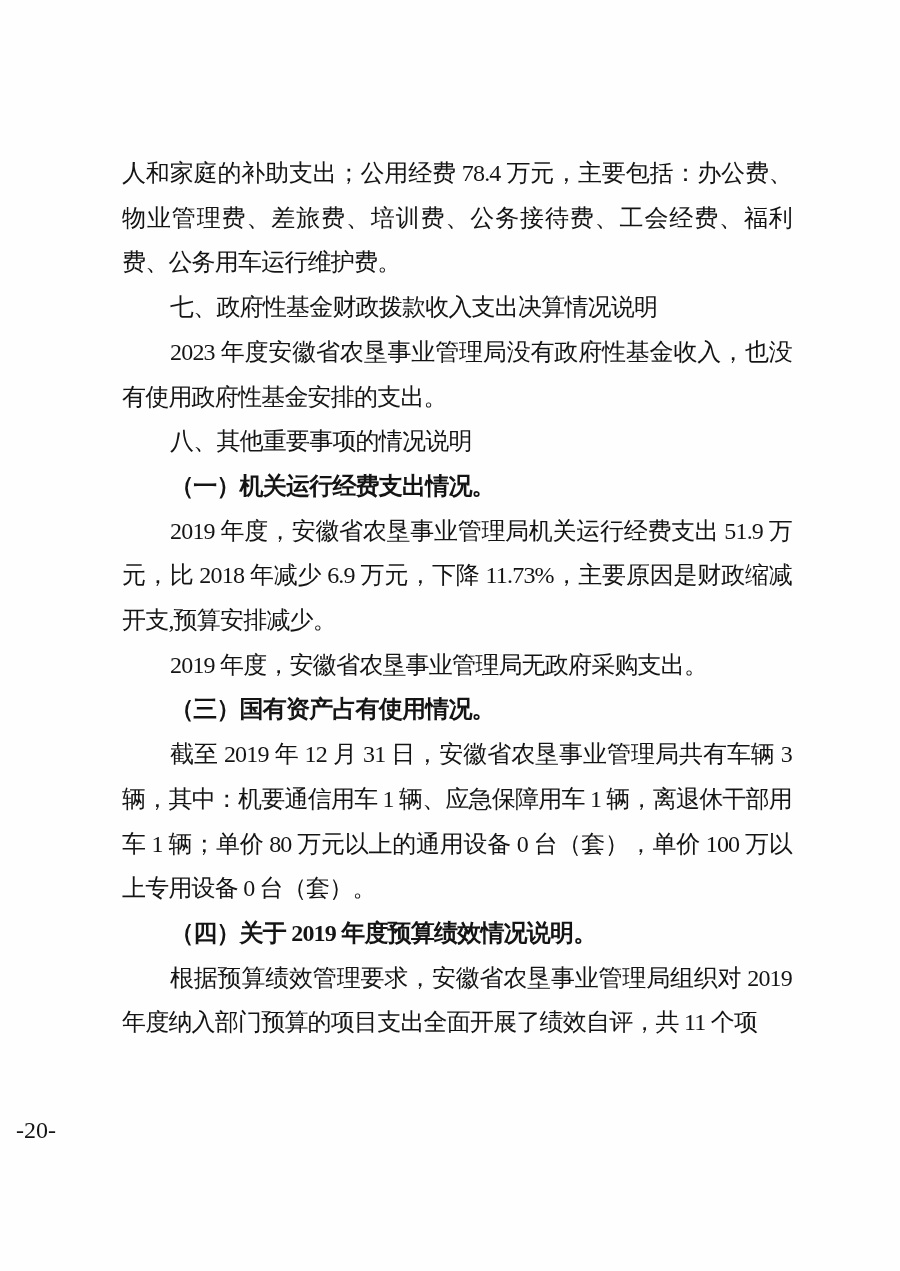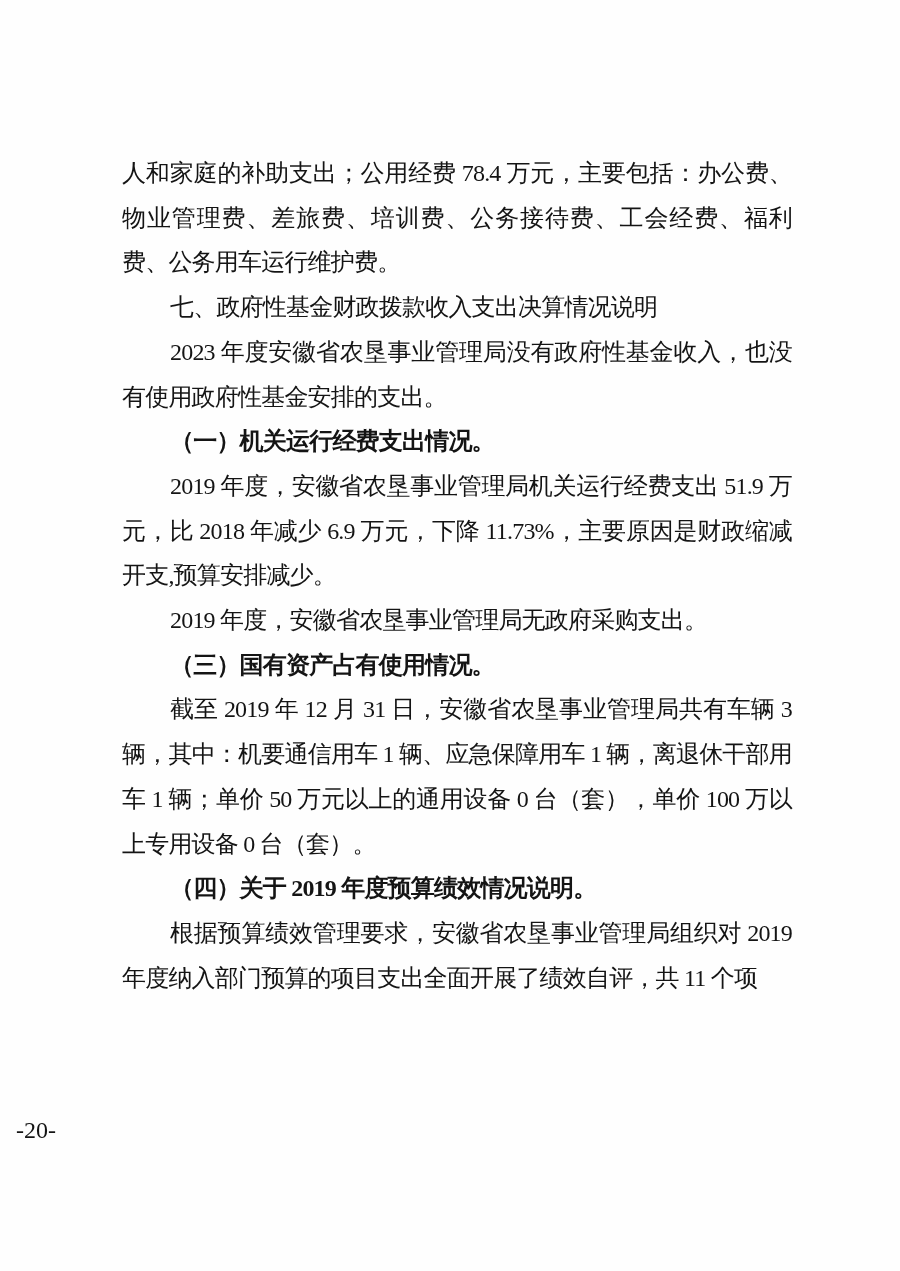--- a/index.html
+++ b/index.html
@@ -54,22 +54,23 @@
   }
 </style>
 </head>
 <body>
 
 <div class="page">
   <div class="content">
       <p class="doc-para">人和家庭的补助支出；公用经费 78.4 万元，主要包括：办公费、物业管理费、差旅费、培训费、公务接待费、工会经费、福利费、公务用车运行维护费。</p>
       <p class="doc-para indent">七、政府性基金财政拨款收入支出决算情况说明</p>
       <p class="doc-para indent">2023 年度安徽省农垦事业管理局没有政府性基金收入，也没有使用政府性基金安排的支出。</p>
+      <p class="doc-para indent">八、其他重要事项的情况说明</p>
       <p class="doc-para indent bold">（一）机关运行经费支出情况。</p>
       <p class="doc-para indent">2019 年度，安徽省农垦事业管理局机关运行经费支出 51.9 万元，比 2018 年减少 6.9 万元，下降 11.73%，主要原因是财政缩减开支,预算安排减少。</p>
       <p class="doc-para indent">2019 年度，安徽省农垦事业管理局无政府采购支出。</p>
       <p class="doc-para indent bold">（三）国有资产占有使用情况。</p>
-      <p class="doc-para indent">截至 2019 年 12 月 31 日，安徽省农垦事业管理局共有车辆 3 辆，其中：机要通信用车 1 辆、应急保障用车 1 辆，离退休干部用车 1 辆；单价 50 万元以上的通用设备 0 台（套），单价 100 万以上专用设备 0 台（套）。</p>
+      <p class="doc-para indent">截至 2019 年 12 月 31 日，安徽省农垦事业管理局共有车辆 3 辆，其中：机要通信用车 1 辆、应急保障用车 1 辆，离退休干部用车 1 辆；单价 80 万元以上的通用设备 0 台（套），单价 100 万以上专用设备 0 台（套）。</p>
       <p class="doc-para indent bold">（四）关于 2019 年度预算绩效情况说明。</p>
       <p class="doc-para indent">根据预算绩效管理要求，安徽省农垦事业管理局组织对 2019 年度纳入部门预算的项目支出全面开展了绩效自评，共 11 个项</p>
     </div>
   <div class="footer">-20-</div>
 </div>
 
 </body></html>

